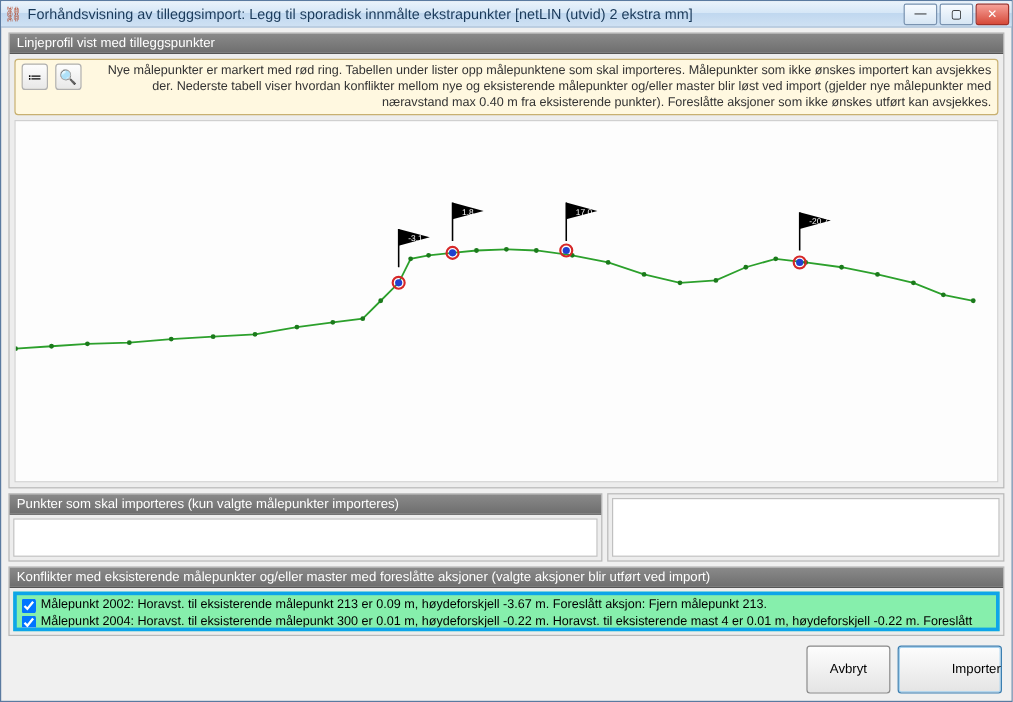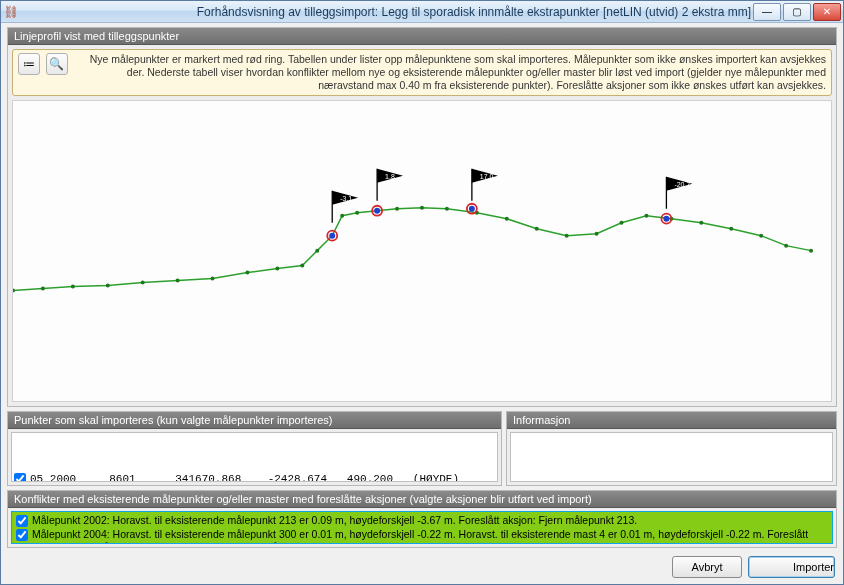--- a/index.html
+++ b/index.html
@@ -33,21 +33,20 @@
   display: inline-flex; align-items: center; justify-content: center;
   color: #b04020;
   font-size: 12px;
 }
 .titlebar .title-text {
   flex: 1;
   color: #1a3a5a;
   font-size: 12px;
   white-space: nowrap;
   overflow: hidden;
-  text-align: right;
 }
 .win-controls { display: flex; gap: 0; }
 .win-btn {
   width: 28px; height: 18px;
   border: 1px solid #7a93b0;
   background: linear-gradient(to bottom,#f7fbff,#d7e6f4);
   border-radius: 2px;
   margin-left: 2px;
   display: flex; align-items: center; justify-content: center;
   font-size: 10px;
@@ -146,38 +145,38 @@
 }
 .info-body {
   flex:1;
   background:#fff;
   border:1px solid #c0c0c0;
   margin:3px;
 }
 .conflict-group { height: 58px; display:flex; flex-direction:column;}
 .conflict-body {
   flex:1;
-  background:#84cc16;
-  border:1px solid #0ea5e9;
+  background:#86efac;
+  border:3px solid #0ea5e9;
   margin:3px;
   padding:2px 4px;
   font-size:10.5px;
   overflow:hidden;
 }
 .conflict-row { display:flex; align-items:flex-start; gap:4px; line-height:1.3;}
 .conflict-row input[type=checkbox]{ width:12px;height:12px; margin-top:1px;}
 .button-row {
   display:flex;
   justify-content:flex-end;
   gap:6px;
   padding: 4px 2px 0 2px;
 }
 .btn {
   min-width:70px;
-  height:22px;
+  height:40px;
   border:1px solid #8a8a8a;
   border-radius:3px;
   background:linear-gradient(to bottom,#fdfdfd,#e4e4e4);
   font-size:11px;
   cursor:pointer;
 }
 .btn.default {
   border:1px solid #3c7fb1;
   box-shadow: inset 0 0 0 1px #a4d1ef;
   padding-left: 44px;
@@ -274,21 +273,20 @@
         <div class="pts-body">
           <div class="pts-scroll" id="pts-scroll">
               <div class="pts-row"><input type="checkbox" checked="" style=""><span>05 2000     8601      341670.868    -2428.674   490.200   (HØYDE)</span></div>
               <div class="pts-row"><input type="checkbox" checked="" style=""></div>
               <div class="pts-row"><input type="checkbox" checked="" style=""></div>
               <div class="pts-row"><input type="checkbox" checked="" style=""></div>
             </div>
         </div>
       </div>
       <div class="group info-group">
-        <div class="group-header">Informasjon</div>
         <div class="info-body"></div>
       </div>
     </div>
 
     <div class="group conflict-group">
       <div class="group-header">Konflikter med eksisterende målepunkter og/eller master med foreslåtte aksjoner (valgte aksjoner blir utført ved import)</div>
       <div class="conflict-body" id="conflict-body">
           <div class="conflict-row">
             <input type="checkbox" checked="" style="">
             <span>Målepunkt 2002: Horavst. til eksisterende målepunkt 213 er 0.09 m, høydeforskjell -3.67 m. Foreslått aksjon: Fjern målepunkt 213.</span>

